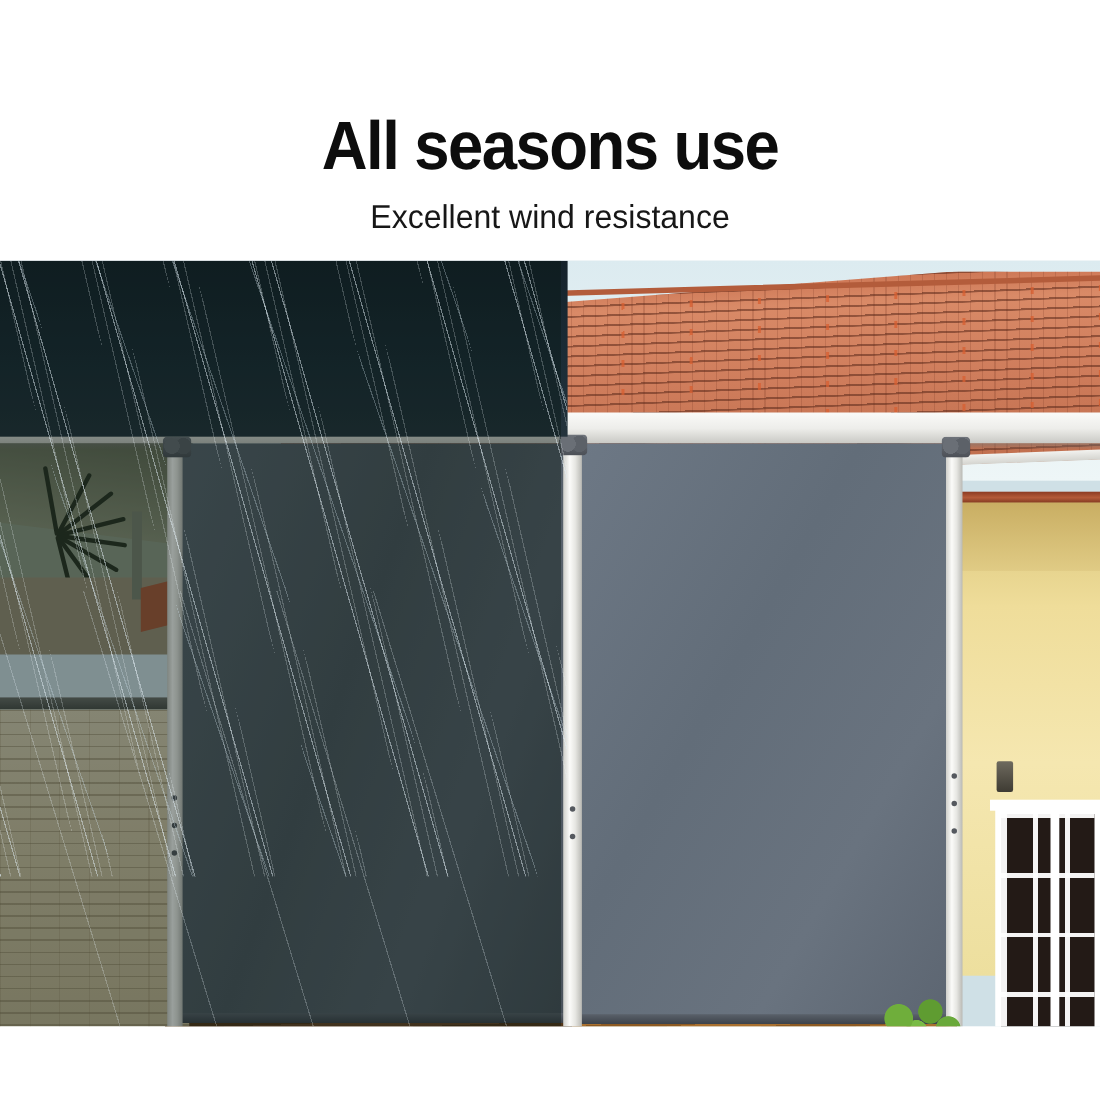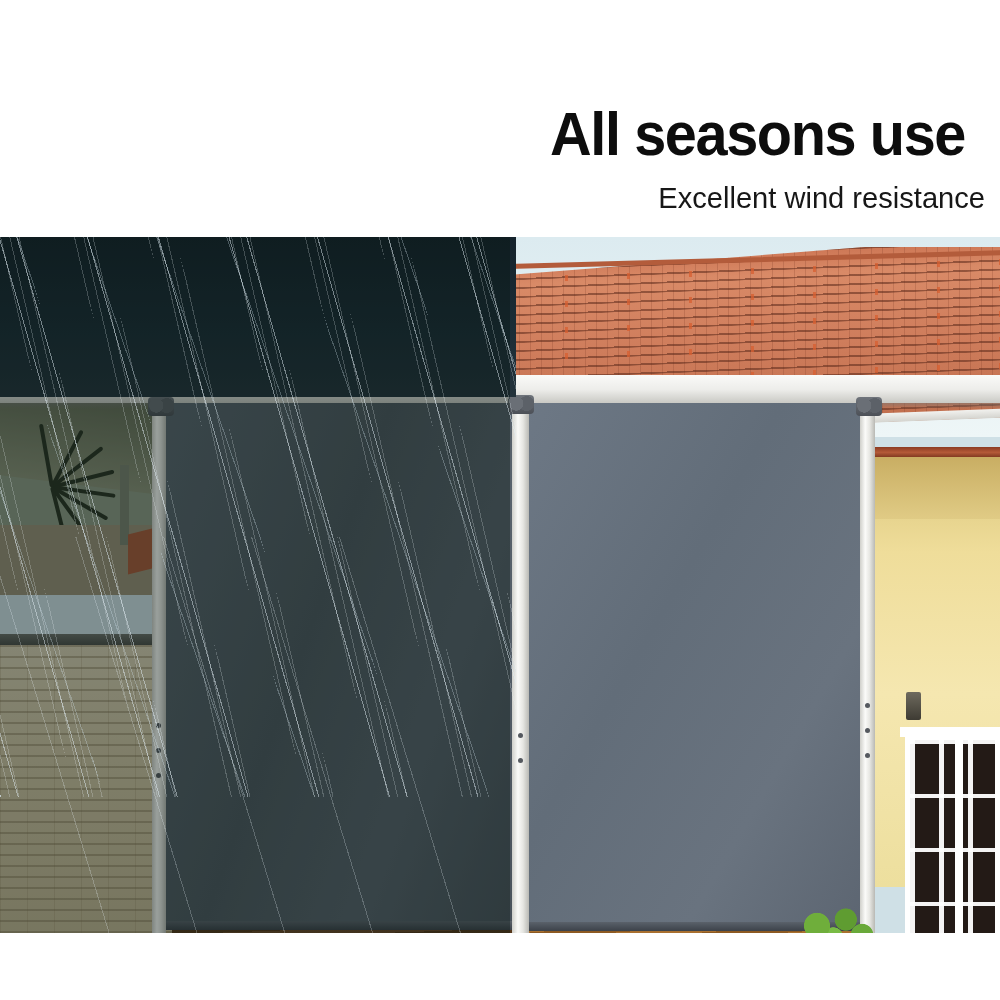--- a/index.html
+++ b/index.html
@@ -5,21 +5,21 @@
   html,body{margin:0;padding:0;}
   body{
     width:1000px;height:1000px;
     background:#ffffff;
     font-family:"Liberation Sans", sans-serif;
     overflow:hidden;
   }
   .page{position:relative;width:1000px;height:1000px;background:#fff;overflow:hidden;}
 
   
-  .header{position:absolute;left:0;top:0;width:1000px;height:237px;background:#fff;text-align:right;}
+  .header{position:absolute;left:0;top:0;width:1000px;height:237px;background:#fff;text-align:center;}
   .headline{
     position:absolute;left:0;right:0;top:103px;
     font-size:62px;font-weight:bold;color:#0d0d0d;
     letter-spacing:-1.5px;line-height:1;
     transform:scaleX(0.93);
   }
   .subhead{
     position:absolute;left:0;right:0;top:183px;
     font-size:30px;font-weight:400;color:#171717;
     letter-spacing:0px;line-height:1;

